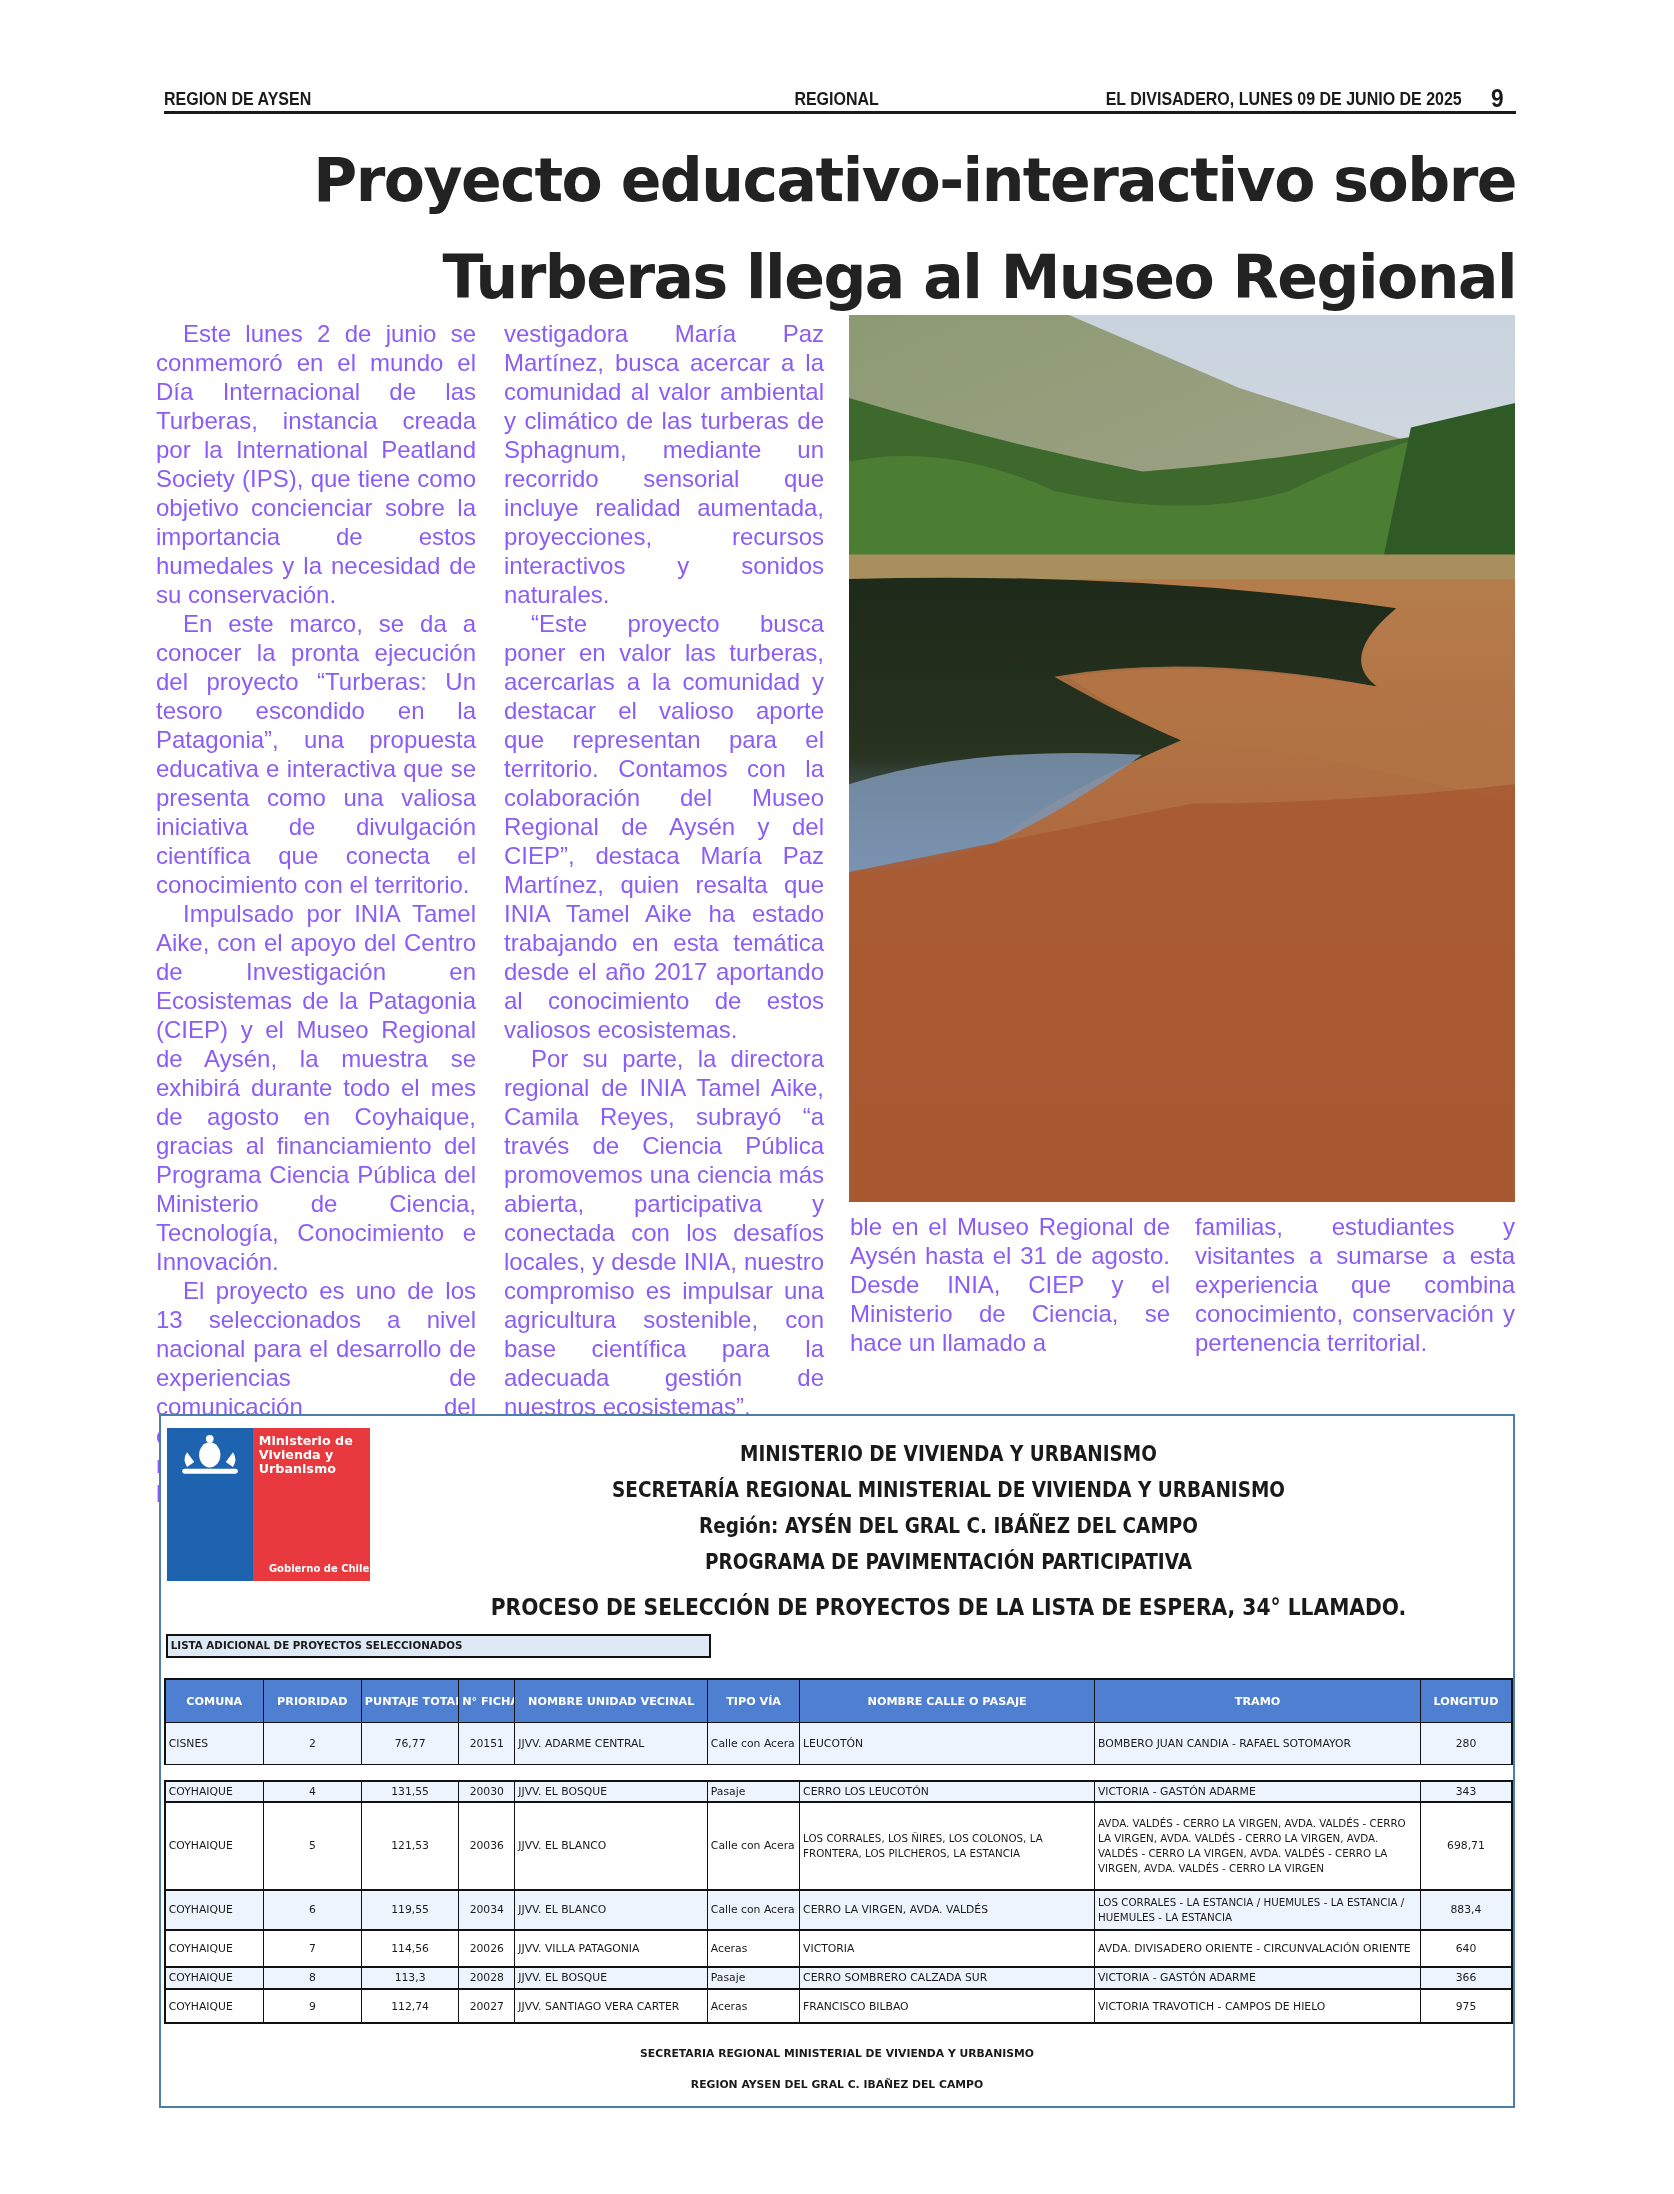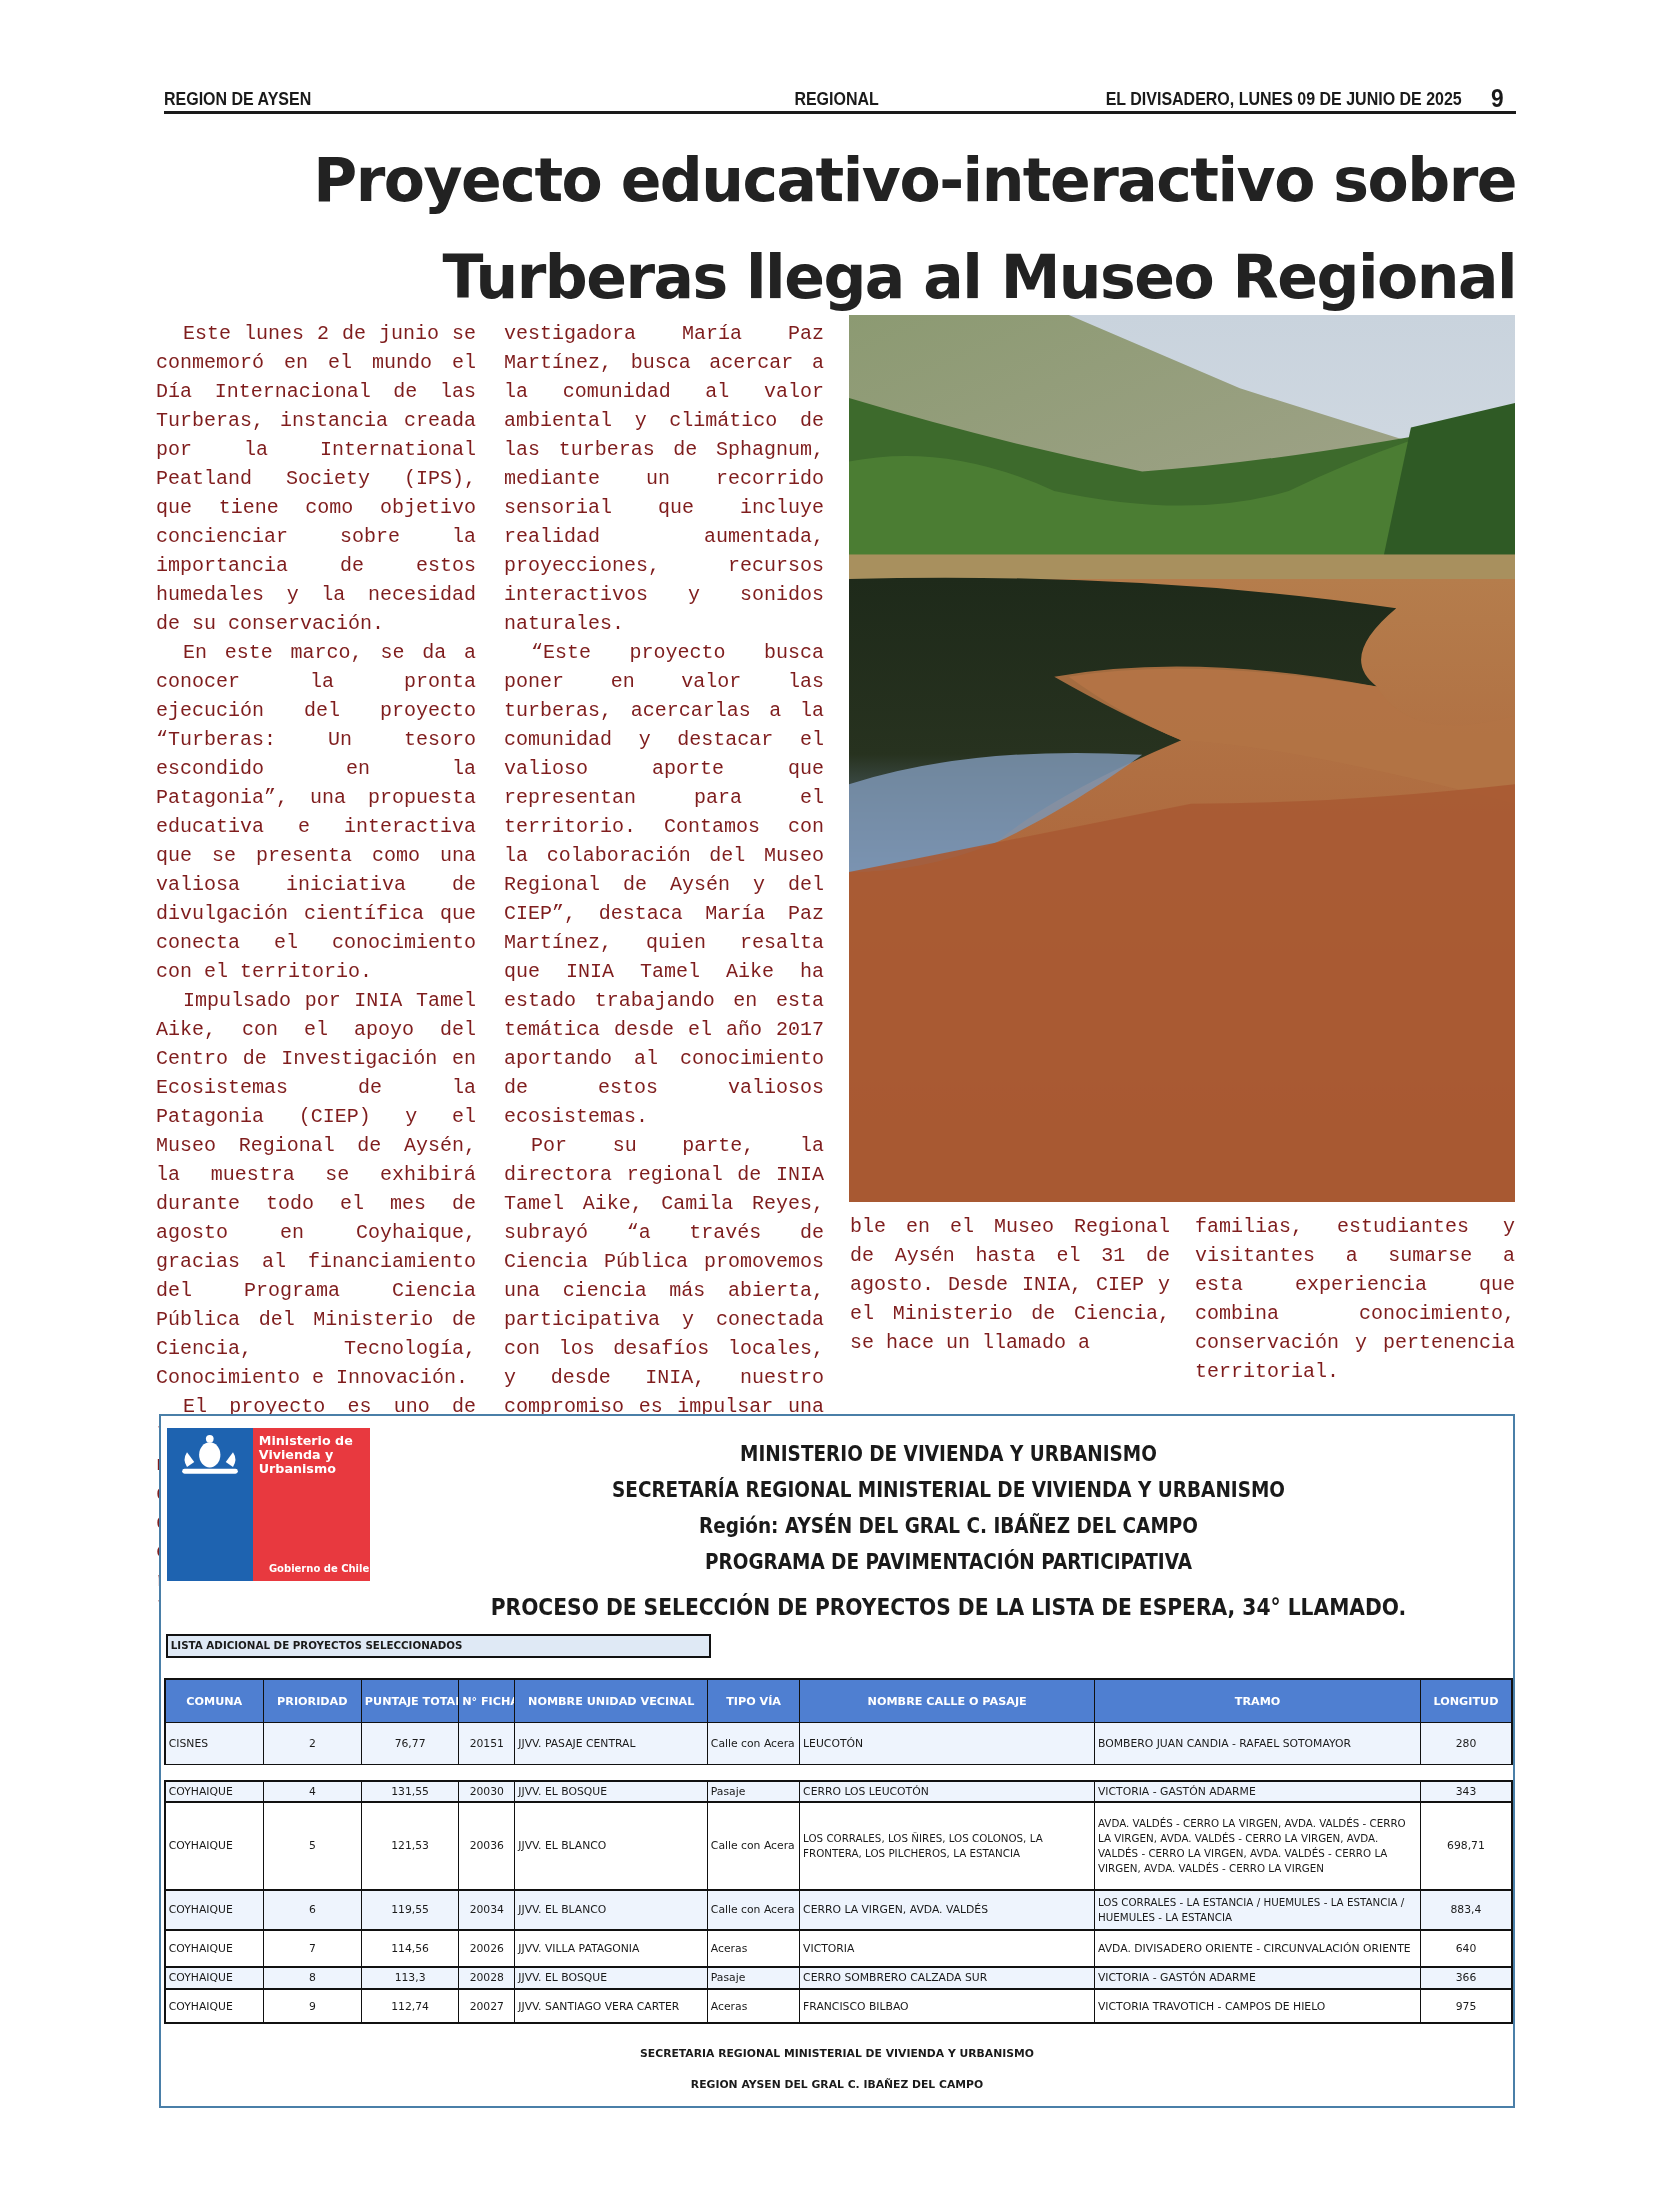--- a/index.html
+++ b/index.html
@@ -16,22 +16,22 @@
   .folio .f-page { left: 1543px; font-size: 26.4px; top: -2.9px; }
   .rule-top { position: absolute; left: 164px; top: 111px; width: 1352px; height: 2.9px; background: #1a1a1a; }
 
   
   .headline { position: absolute; right: 159px; top: 132px; width: 1222px; text-align: right;
               font-family: "DejaVu Sans", sans-serif; font-weight: bold; font-size: 60px;
               line-height: 97px; letter-spacing: -1.5px; color: #222; }
   .headline div { white-space: nowrap; }
 
   
-  .col { position: absolute; font-family: Liberation Mono, monospace; font-size: 20px;
-         line-height: 29px; text-align: justify; color: #7f1d1d; hyphens: manual; }
+  .col { position: absolute; font-family: Liberation Sans, sans-serif; font-size: 24px;
+         line-height: 29px; text-align: justify; color: #8b5cf6; hyphens: manual; }
   .col p { margin: 0; text-indent: 27px; }
   .col p.cont { text-indent: 0; }
   .col1 { left: 156px; top: 319px; width: 320px; }
   .col2 { left: 504px; top: 319px; width: 320px; }
   .col3 { left: 850px; top: 1212px; width: 320px; }
   .col4 { left: 1195px; top: 1212px; width: 320px; }
 
   
   .photo { position: absolute; left: 849px; top: 315px; width: 666px; height: 887px; overflow: hidden; }
   .photo svg { width: 100%; height: 100%; display: block; }
@@ -219,21 +219,21 @@
         <col style="width:294px">
         <col style="width:325px">
         <col style="width:91px">
     </colgroup>
     <tbody>
         <tr>
       <td class="l">CISNES</td>
       <td class="c">2</td>
       <td class="c">76,77</td>
       <td class="c">20151</td>
-      <td class="l">JJVV. PASAJE CENTRAL</td>
+      <td class="l">JJVV. ADARME CENTRAL</td>
       <td class="l">Calle con Acera</td>
       <td class="l">LEUCOTÓN</td>
       <td class="l">BOMBERO JUAN CANDIA - RAFAEL SOTOMAYOR</td>
       <td class="c">280</td>
     </tr>
   </tbody>
     </table>
 
   <table class="sel t-coy">
     <colgroup>

